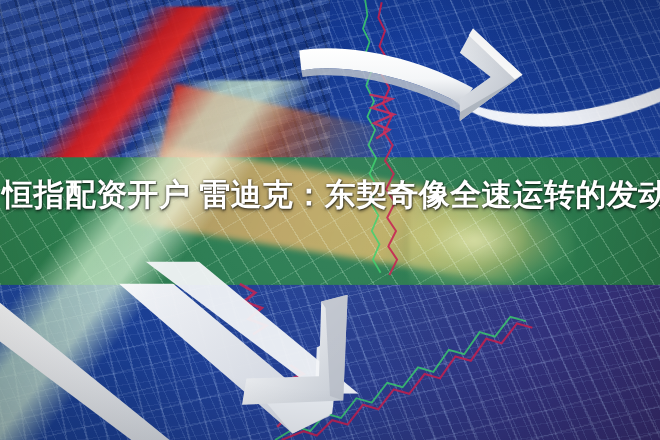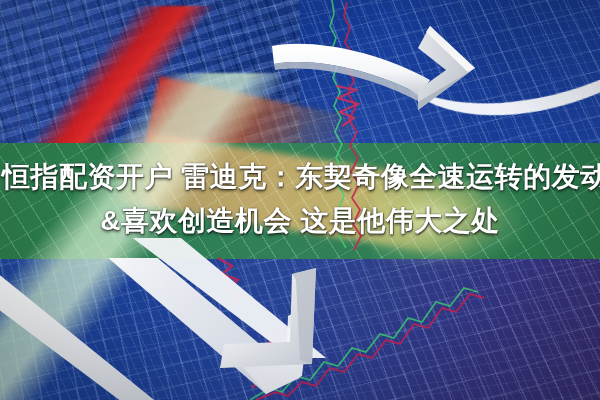--- a/index.html
+++ b/index.html
@@ -249,17 +249,16 @@
         <stop offset="0%" stop-color="#ffffff"></stop>
         <stop offset="100%" stop-color="#c3c9d2"></stop>
       </linearGradient>
     </defs>
     <polygon points="96,6 120,0 116,96 24,100 28,76 94,74" fill="url(#agD)"></polygon>
     <polygon points="96,6 120,0 116,96 104,92 100,12" fill="#b5bbc5" opacity="0.75"></polygon>
   </svg>
 
   <div class="headline">
     <span class="ln ln1">恒指配资开户 雷迪克：东契奇像全速运转的发动机</span>
-    <span class="ln ln2">&amp;喜欢创造机会 这是他伟大之处</span>
   </div>
 
   <div class="grade"></div>
 </div>
 
 </body></html>

